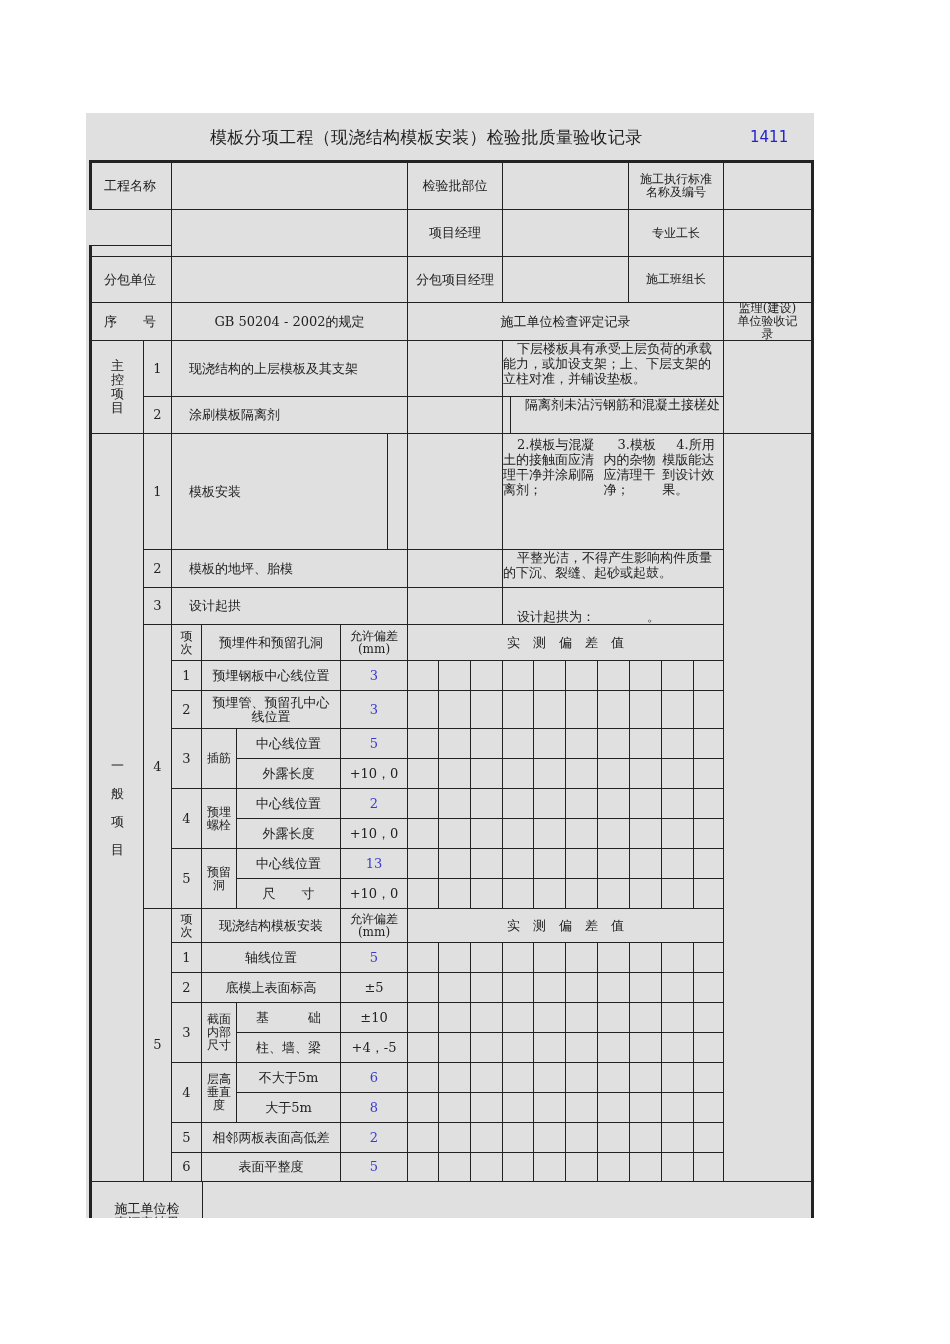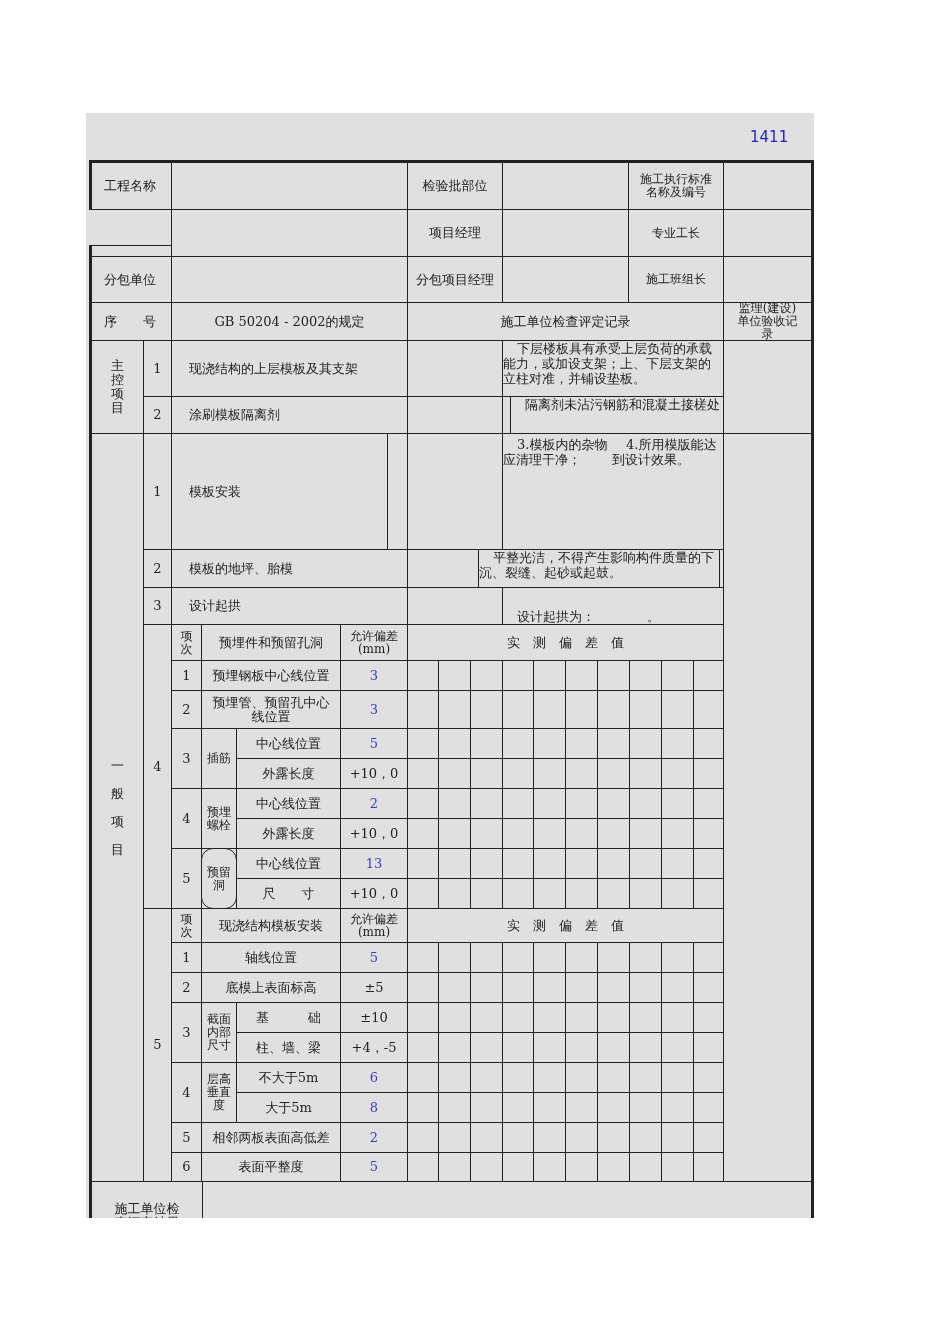--- a/index.html
+++ b/index.html
@@ -21,20 +21,21 @@
   .c.blue { color:#3a3ad0; }
   .c.sm { font-size:12px; line-height:13px; }
   .ind { text-indent:14px; display:block; }
   .para { display:block; text-indent:14px; margin-bottom:5px; }
 </style>
 </head>
 <body>
 
 <div class="sheet">
   <div class="title">
+    <span class="t">模板分项工程（现浇结构模板安装）检验批质量验收记录</span>
     <span class="code">1411</span>
   </div>
   <div id="grid">
       <div class="c ll" style="left: 3px; top: 47px; width: 83px; height: 50px; border-top-width: 3px; border-left-width: 3px;">工程名称</div>
       <div class="c " style="left: 85px; top: 47px; width: 237px; height: 50px; border-top-width: 3px;"></div>
       <div class="c " style="left: 321px; top: 47px; width: 96px; height: 50px; border-top-width: 3px;">检验批部位</div>
       <div class="c " style="left: 416px; top: 47px; width: 127px; height: 50px; border-top-width: 3px;"></div>
       <div class="c sm" style="left: 542px; top: 47px; width: 96px; height: 50px; border-top-width: 3px;">施工执行标准
 名称及编号</div>
       <div class="c " style="left: 637px; top: 47px; width: 91px; height: 50px; border-top-width: 3px; border-right-width: 3px;"></div>
@@ -73,25 +74,25 @@
 
 般
 
 项
 
 目</div>
       <div class="c " style="left: 637px; top: 320px; width: 91px; height: 749px; border-right-width: 3px;"></div>
       <div class="c " style="left: 57px; top: 320px; width: 29px; height: 117px;">1</div>
       <div class="c l" style="left: 85px; top: 320px; width: 217px; height: 117px;">模板安装</div>
       <div class="c " style="left: 321px; top: 320px; width: 96px; height: 117px;"></div>
-      <div class="c txt" style="left: 416px; top: 320px; width: 222px; height: 117px; padding-top: 3px;"><span class="para">3.模板内的杂物应清理干净；</span><span class="para">4.所用模版能达到设计效果。</span></div>
+      <div class="c txt" style="left: 416px; top: 320px; width: 222px; height: 117px; padding-top: 3px;"><span class="para">2.模板与混凝土的接触面应清理干净并涂刷隔离剂；</span><span class="para">3.模板内的杂物应清理干净；</span><span class="para">4.所用模版能达到设计效果。</span></div>
       <div class="c " style="left: 57px; top: 436px; width: 29px; height: 39px;">2</div>
       <div class="c l" style="left: 85px; top: 436px; width: 237px; height: 39px;">模板的地坪、胎模</div>
       <div class="c " style="left: 321px; top: 436px; width: 96px; height: 39px;"></div>
-      <div class="c txt" style="left: 392px; top: 436px; width: 242px; height: 39px;"><span class="ind">平整光洁，不得产生影响构件质量的下沉、裂缝、起砂或起鼓。</span></div>
+      <div class="c txt" style="left: 416px; top: 436px; width: 222px; height: 39px;"><span class="ind">平整光洁，不得产生影响构件质量的下沉、裂缝、起砂或起鼓。</span></div>
       <div class="c " style="left: 57px; top: 474px; width: 29px; height: 38px;">3</div>
       <div class="c l" style="left: 85px; top: 474px; width: 237px; height: 38px;">设计起拱</div>
       <div class="c " style="left: 321px; top: 474px; width: 96px; height: 38px;"></div>
       <div class="c txt" style="left: 416px; top: 474px; width: 222px; height: 38px; align-items: flex-end;"><span class="ind">设计起拱为：　　　　。</span></div>
       <div class="c " style="left: 57px; top: 511px; width: 29px; height: 285px;">4</div>
       <div class="c sm" style="left: 85px; top: 511px; width: 31px; height: 37px;">项
 次</div>
       <div class="c " style="left: 115px; top: 511px; width: 140px; height: 37px;">预埋件和预留孔洞</div>
       <div class="c sm" style="left: 254px; top: 511px; width: 68px; height: 37px;">允许偏差
 (mm)</div>
@@ -170,21 +171,21 @@
       <div class="c " style="left: 352px; top: 705px; width: 33px; height: 31px;"></div>
       <div class="c " style="left: 384px; top: 705px; width: 33px; height: 31px;"></div>
       <div class="c " style="left: 416px; top: 705px; width: 32px; height: 31px;"></div>
       <div class="c " style="left: 447px; top: 705px; width: 33px; height: 31px;"></div>
       <div class="c " style="left: 479px; top: 705px; width: 33px; height: 31px;"></div>
       <div class="c " style="left: 511px; top: 705px; width: 33px; height: 31px;"></div>
       <div class="c " style="left: 543px; top: 705px; width: 33px; height: 31px;"></div>
       <div class="c " style="left: 575px; top: 705px; width: 33px; height: 31px;"></div>
       <div class="c " style="left: 607px; top: 705px; width: 31px; height: 31px;"></div>
       <div class="c " style="left: 85px; top: 735px; width: 31px; height: 61px;">5</div>
-      <div class="c sm" style="left: 115px; top: 735px; width: 36px; height: 61px; border-radius: 12px;">预留
+      <div class="c sm" style="left: 115px; top: 735px; width: 36px; height: 61px;">预留
 洞</div>
       <div class="c " style="left: 150px; top: 735px; width: 105px; height: 31px;">中心线位置</div>
       <div class="c blue" style="left: 254px; top: 735px; width: 68px; height: 31px;">13</div>
       <div class="c " style="left: 321px; top: 735px; width: 32px; height: 31px;"></div>
       <div class="c " style="left: 352px; top: 735px; width: 33px; height: 31px;"></div>
       <div class="c " style="left: 384px; top: 735px; width: 33px; height: 31px;"></div>
       <div class="c " style="left: 416px; top: 735px; width: 32px; height: 31px;"></div>
       <div class="c " style="left: 447px; top: 735px; width: 33px; height: 31px;"></div>
       <div class="c " style="left: 479px; top: 735px; width: 33px; height: 31px;"></div>
       <div class="c " style="left: 511px; top: 735px; width: 33px; height: 31px;"></div>

